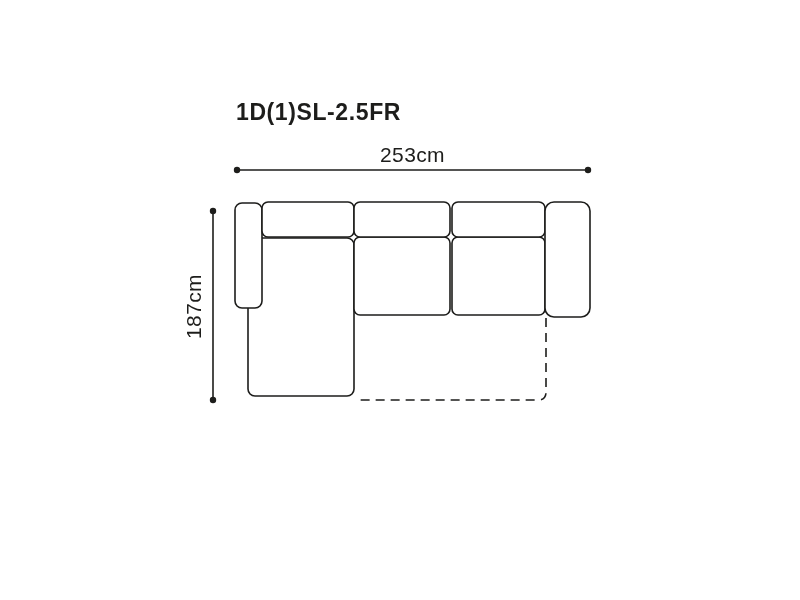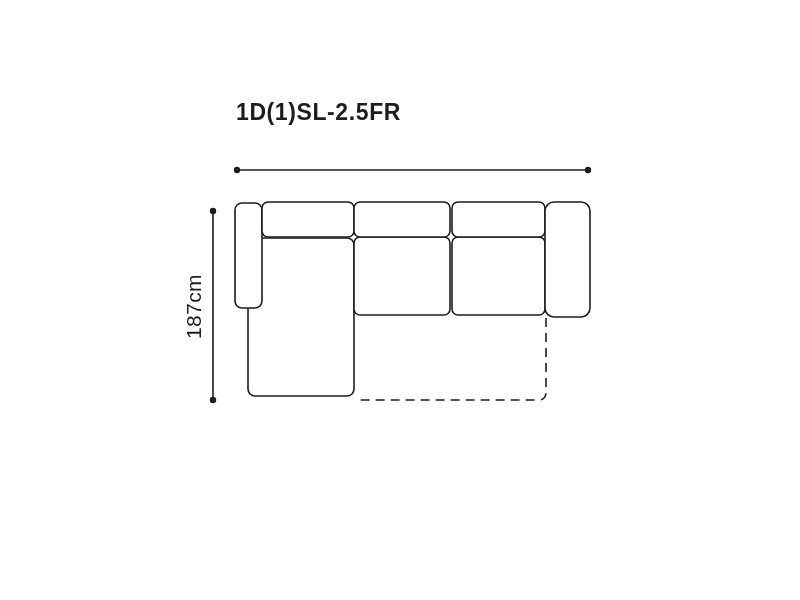--- a/index.html
+++ b/index.html
@@ -74,20 +74,21 @@
     stroke-dasharray: 9 6;
   }
 </style>
 </head>
 <body>
 
 <div class="canvas">
 
   <div class="title">1D(1)SL-2.5FR</div>
 
+  <div class="dim-label width">253cm</div>
 
   <div class="dim-label depth">187cm</div>
 
   <svg class="drawing" width="800" height="600" viewBox="0 0 800 600">
 
     <g>
       <line class="stroke" x1="237" y1="170" x2="588" y2="170"></line>
       <circle class="dot" cx="237" cy="170" r="3.2"></circle>
       <circle class="dot" cx="588" cy="170" r="3.2"></circle>
     </g>

